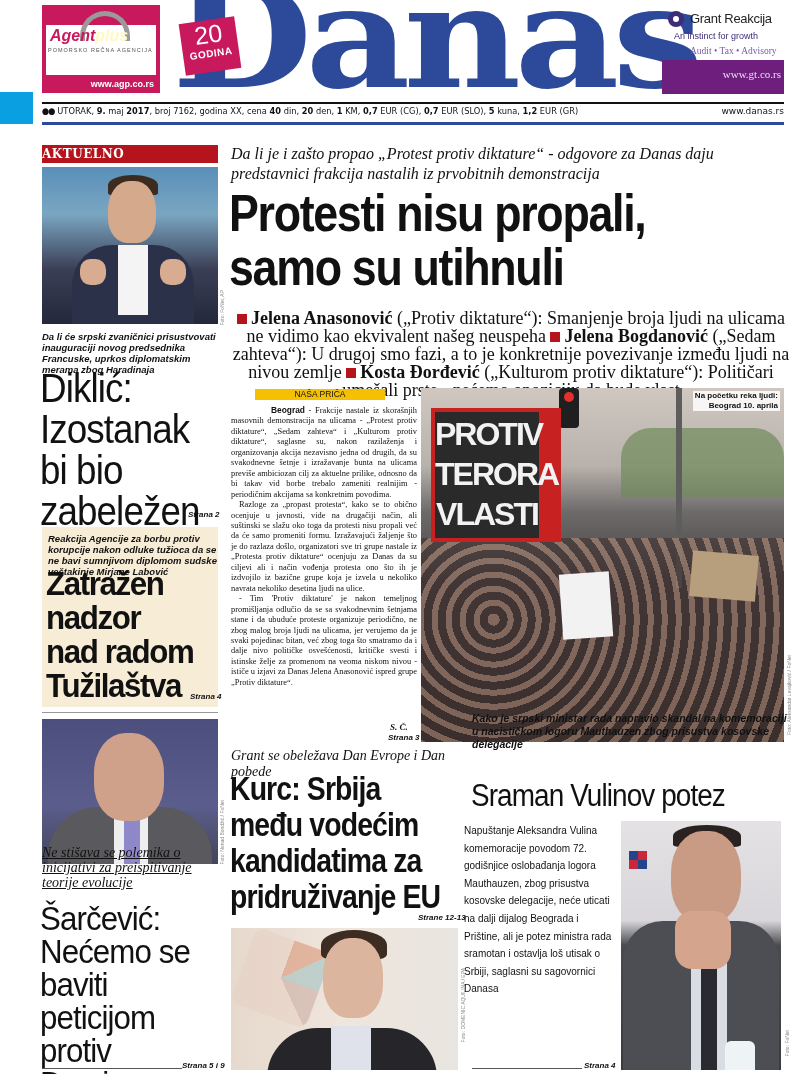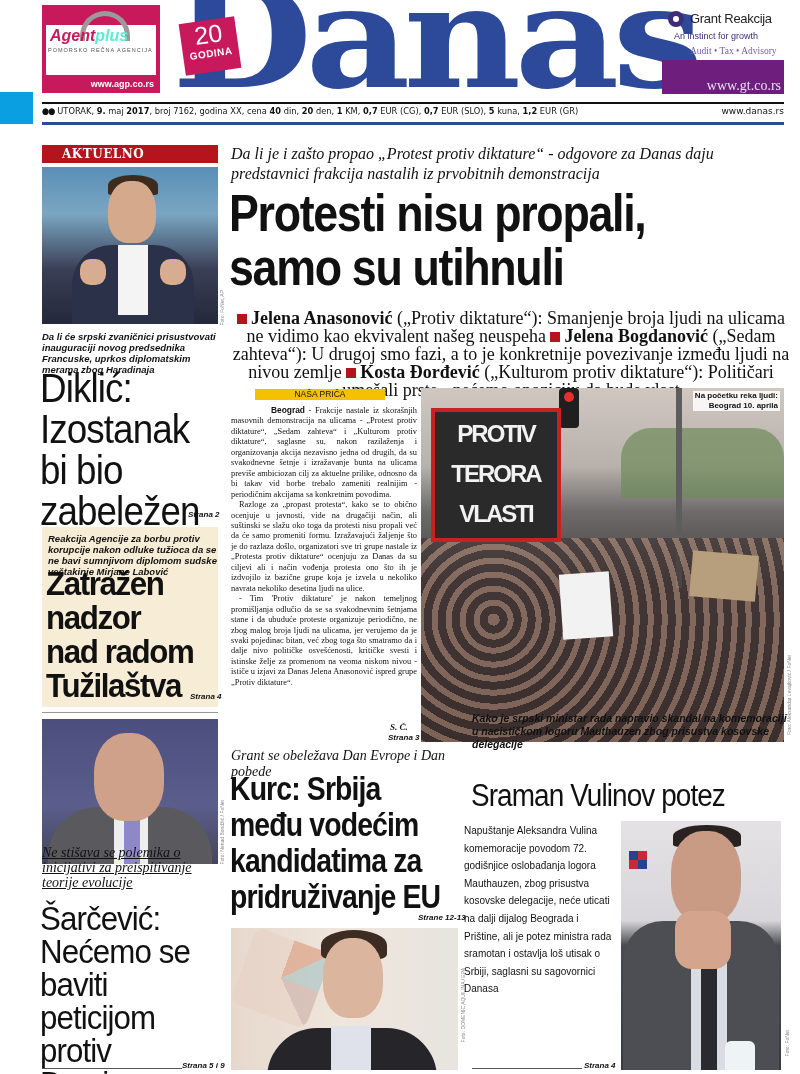--- a/index.html
+++ b/index.html
@@ -6,47 +6,47 @@
   html, body { width: 800px; height: 1074px; background: #ffffff; overflow: hidden; }
   body { position: relative; font-family: "Liberation Serif", serif; color: #111; }
   .abs { position: absolute; }
 
   
   .blue-tab { left: 0; top: 92px; width: 33px; height: 32px; background: #0a9fe0; }
   .agent { left: 42px; top: 5px; width: 118px; height: 88px; background: #c8195c; }
   .agent .inner { position: absolute; left: 4px; top: 20px; width: 110px; height: 50px; background: #fff; }
   .agent .arc { position: absolute; left: 38px; top: 6px; width: 50px; height: 30px; border: 5px solid #9a9a9a; border-bottom: none; border-radius: 30px 30px 0 0; }
   .agent .name { position: absolute; left: 8px; top: 22px; font-family: "Liberation Sans", sans-serif; font-weight: bold; font-style: italic; font-size: 16px; color: #c8195c; white-space: nowrap; }
-  .agent .name .plus { color: #5eead4; }
+  .agent .name .plus { color: #fef9c3; }
   .agent .sub { position: absolute; left: 6px; top: 42px; font-family: "Liberation Sans", sans-serif; font-size: 5.5px; letter-spacing: 1px; color: #555; white-space: nowrap; }
   .agent .url { position: absolute; right: 6px; bottom: 4px; font-family: "Liberation Sans", sans-serif; font-weight: bold; font-size: 9px; color: #fff; }
 
   .danas { left: 172px; top: -34px; font-family: "DejaVu Serif", serif; font-weight: bold; font-size: 142px; letter-spacing: -6px; color: #2d4a9a; line-height: 1; transform: scaleX(1.14); transform-origin: left top; }
   .badge20 { left: 182px; top: 20px; width: 56px; height: 52px; background: #c8195c; transform: rotate(-8deg); color: #fff; text-align: center; font-family: "Liberation Sans", sans-serif; }
   .badge20 .num { font-size: 25px; line-height: 28px; font-weight: normal; }
   .badge20 .god { font-size: 10px; font-weight: bold; letter-spacing: 0.5px; }
 
   .gt { left: 662px; top: 8px; width: 122px; height: 86px; }
   .gt .logo { position: absolute; left: 6px; top: 3px; width: 16px; height: 16px; border-radius: 50%; background: #3d2c78; }
   .gt .logo::after { content: ""; position: absolute; left: 5px; top: 5px; width: 6px; height: 6px; border-radius: 50%; background: #fff; }
   .gt .name { position: absolute; left: 28px; top: 3px; font-family: "Liberation Sans", sans-serif; font-size: 13px; color: #222; white-space: nowrap; letter-spacing: -0.3px; }
   .gt .tag { position: absolute; left: 12px; top: 23px; font-family: "Liberation Sans", sans-serif; font-size: 9px; color: #3d2c78; white-space: nowrap; }
   .gt .svc { position: absolute; left: 28px; top: 38px; font-family: "Liberation Serif", serif; font-size: 9.5px; color: #7a5aa8; white-space: nowrap; }
   .gt .bar { position: absolute; left: 0; top: 52px; width: 122px; height: 34px; background: #6e1f7e; }
-  .gt .url { position: absolute; right: 3px; bottom: 0; font-size: 14px; color: #e8dff0; margin-top: 43px; }
+  .gt .url { position: absolute; right: 3px; bottom: 14px; font-size: 11px; color: #e8dff0; margin-top: 43px; }
 
   .rule-top { left: 42px; top: 102px; width: 742px; height: 2px; background: #111; }
   .dateline { left: 42px; top: 106px; width: 742px; height: 14px; font-family: "DejaVu Sans", sans-serif; font-size: 9px; color: #111; white-space: nowrap; transform: scaleX(0.92); transform-origin: left top; }
   .dateline b { font-weight: bold; }
   .dateline .dots { letter-spacing: -1px; }
   .site { right: 16px; top: 106px; font-family: "DejaVu Sans", sans-serif; font-size: 9px; color: #111; }
   .rule-blue { left: 42px; top: 122px; width: 742px; height: 3px; background: #2d4a9a; }
 
   
-  .aktuelno { left: 42px; top: 145px; width: 176px; height: 18px; background: #b5141c; color: #fff; font-family: "DejaVu Serif", serif; font-weight: bold; font-size: 12px; padding-left: 20px; line-height: 18px; letter-spacing: 0.5px; }
+  .aktuelno { left: 42px; top: 145px; width: 176px; height: 18px; background: #b5141c; color: #fff; font-family: "DejaVu Serif", serif; font-weight: bold; font-size: 12px; padding-left: 0; line-height: 18px; letter-spacing: 0.5px; }
   .photo { background: #777; overflow: hidden; }
   .ph-macron { left: 42px; top: 167px; width: 176px; height: 157px; background: linear-gradient(180deg, #5a8fb8 0%, #7aa6c2 30%, #3b3f56 65%, #24283b 100%); }
   .ph-macron .face { position: absolute; left: 66px; top: 14px; width: 48px; height: 62px; border-radius: 45% 45% 40% 40%; background: #d5a98c; }
   .ph-macron .hair { position: absolute; left: 66px; top: 8px; width: 50px; height: 20px; border-radius: 50% 50% 10% 10%; background: #3c2c20; }
   .ph-macron .body { position: absolute; left: 30px; top: 78px; width: 122px; height: 80px; border-radius: 40px 40px 0 0; background: #2a3148; }
   .ph-macron .shirt { position: absolute; left: 76px; top: 78px; width: 30px; height: 70px; background: #f4f4f4; }
   .ph-macron .fist1 { position: absolute; left: 38px; top: 92px; width: 26px; height: 26px; border-radius: 40%; background: #d8ac90; }
   .ph-macron .fist2 { position: absolute; left: 118px; top: 92px; width: 26px; height: 26px; border-radius: 40%; background: #d8ac90; }
   .credit-v { font-family: "Liberation Sans", sans-serif; font-size: 5px; color: #888; writing-mode: vertical-rl; transform: rotate(180deg); white-space: nowrap; }
 
@@ -87,21 +87,21 @@
   .nasa { left: 255px; top: 389px; width: 130px; height: 11px; background: #f5c000; text-align: center; font-family: "Liberation Sans", sans-serif; font-size: 8.5px; line-height: 11px; color: #111; }
   .body-text { left: 231px; top: 405px; width: 186px; font-family: "Liberation Serif", serif; font-size: 8.4px; line-height: 10.45px; color: #111; text-align: justify; hyphens: auto; }
   .body-text p { text-indent: 8px; }
   .body-text p:first-child { text-indent: 0; }
   .body-text b { font-family: "Liberation Sans", sans-serif; font-weight: bold; margin-left: 40px; }
   .sig { left: 390px; top: 722px; font-family: "Liberation Serif", serif; font-weight: bold; font-style: italic; font-size: 9px; }
   .s-lead { left: 388px; top: 733px; }
 
   .ph-protest { left: 421px; top: 388px; width: 363px; height: 354px; background: linear-gradient(180deg, #cfc7c0 0%, #b9b2ac 22%, #6d6a6a 35%, #4a4040 55%, #3a2e2e 100%); }
   .ph-protest .banner { position: absolute; left: 10px; top: 20px; width: 130px; height: 134px; background: #c82121; }
-  .ph-protest .banner .txt { position: absolute; left: 4px; top: 4px; width: 122px; height: 126px; background: #2a2a2a; color: #f2f2f2; font-family: "Liberation Sans", sans-serif; font-weight: bold; font-size: 24px; line-height: 40px; letter-spacing: -2px; text-align: center; padding-top: 2px; }
+  .ph-protest .banner .txt { position: absolute; left: 4px; top: 4px; width: 104px; height: 126px; background: #2a2a2a; color: #f2f2f2; font-family: "Liberation Sans", sans-serif; font-weight: bold; font-size: 32px; line-height: 40px; letter-spacing: -2px; text-align: center; padding-top: 2px; }
   .ph-protest .pole { position: absolute; left: 255px; top: 0; width: 6px; height: 200px; background: #5d5d5d; }
   .ph-protest .light { position: absolute; left: 138px; top: 0; width: 20px; height: 40px; background: #1f1f1f; border-radius: 4px; }
   .ph-protest .light::after { content: ""; position: absolute; left: 5px; top: 4px; width: 10px; height: 10px; border-radius: 50%; background: #e23030; }
   .ph-protest .sign1 { position: absolute; left: 140px; top: 185px; width: 50px; height: 65px; background: #f2f2f2; transform: rotate(-4deg); }
   .ph-protest .sign2 { position: absolute; left: 270px; top: 165px; width: 66px; height: 46px; background: #b79e7c; transform: rotate(5deg); }
   .ph-protest .trees { position: absolute; left: 200px; top: 40px; width: 163px; height: 70px; background: #6e8a5a; opacity: 0.7; border-radius: 30px 30px 0 0; }
   .ph-protest .crowd { position: absolute; left: 0; top: 150px; width: 363px; height: 204px; background: repeating-radial-gradient(circle at 20% 40%, #b48d78 0 6px, #3b2f2d 6px 14px); opacity: 0.55; }
   .cap-protest { right: 20px; top: 391px; text-align: right; font-family: "Liberation Sans", sans-serif; font-weight: bold; font-size: 8px; line-height: 10px; color: #111; background: rgba(255,255,255,0.85); padding: 0 2px; }
   .credit-protest { left: 786px; top: 655px; }
 

